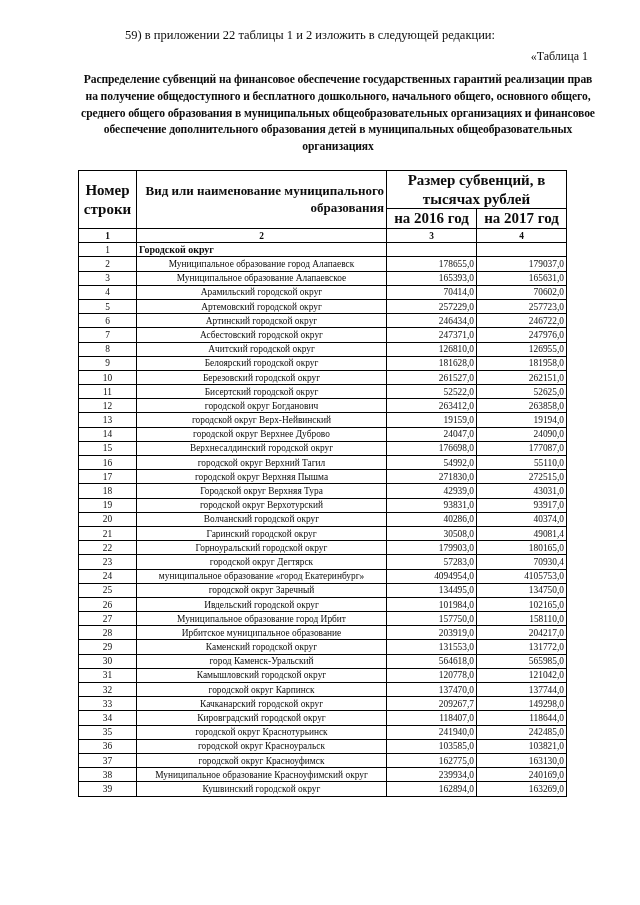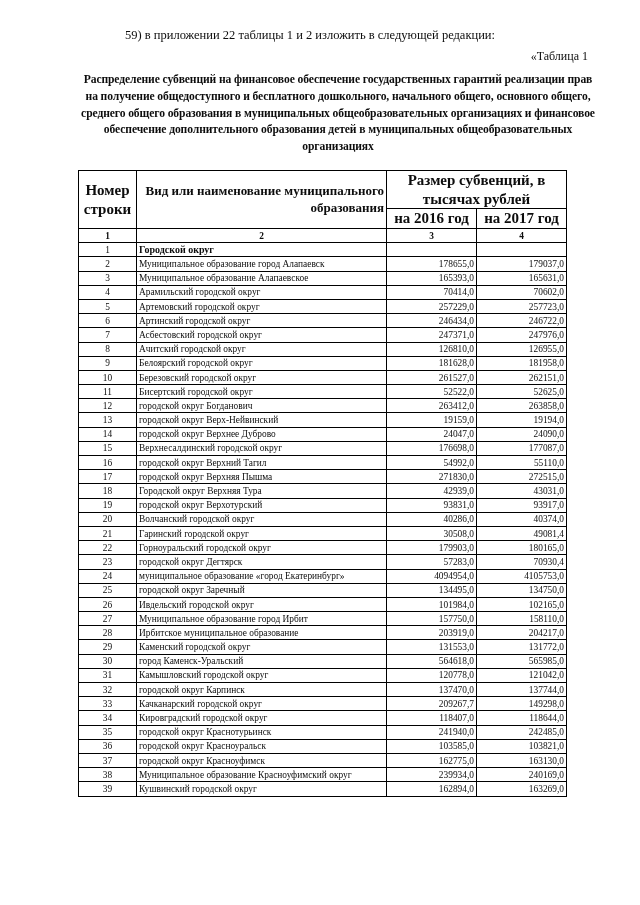--- a/index.html
+++ b/index.html
@@ -89,21 +89,21 @@
     font-weight: bold;
     font-size: 9.4px;
     height: 13px;
   }
   tr.datarow td { height: 13.2px; }
   td.c-num {
     text-align: center;
     font-size: 9.4px;
   }
   td.c-name {
-    text-align: left;
+    text-align: center;
     padding-left: 4px;
     font-size: 9.4px;
     white-space: nowrap;
     overflow: hidden;
   }
   td.c-val {
     text-align: right;
     padding-right: 3px;
     font-size: 9.4px;
   }

